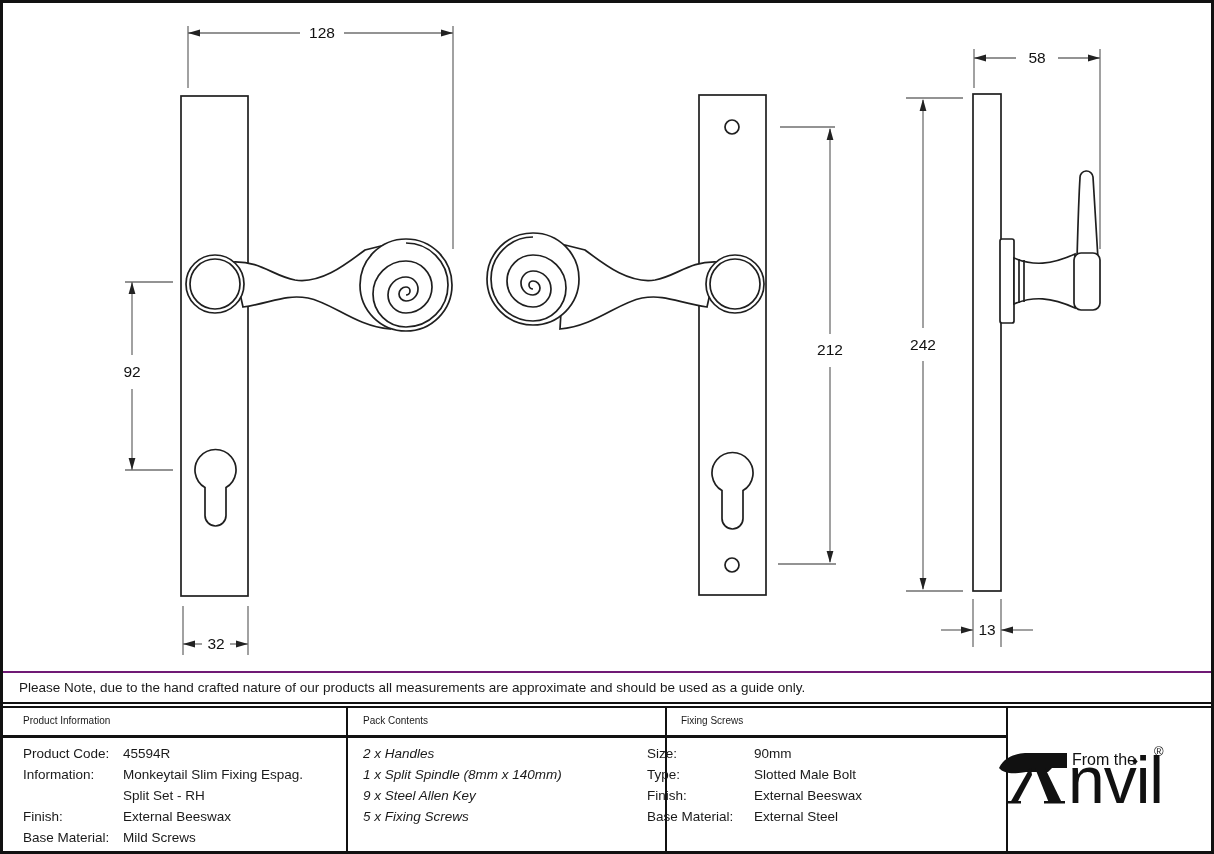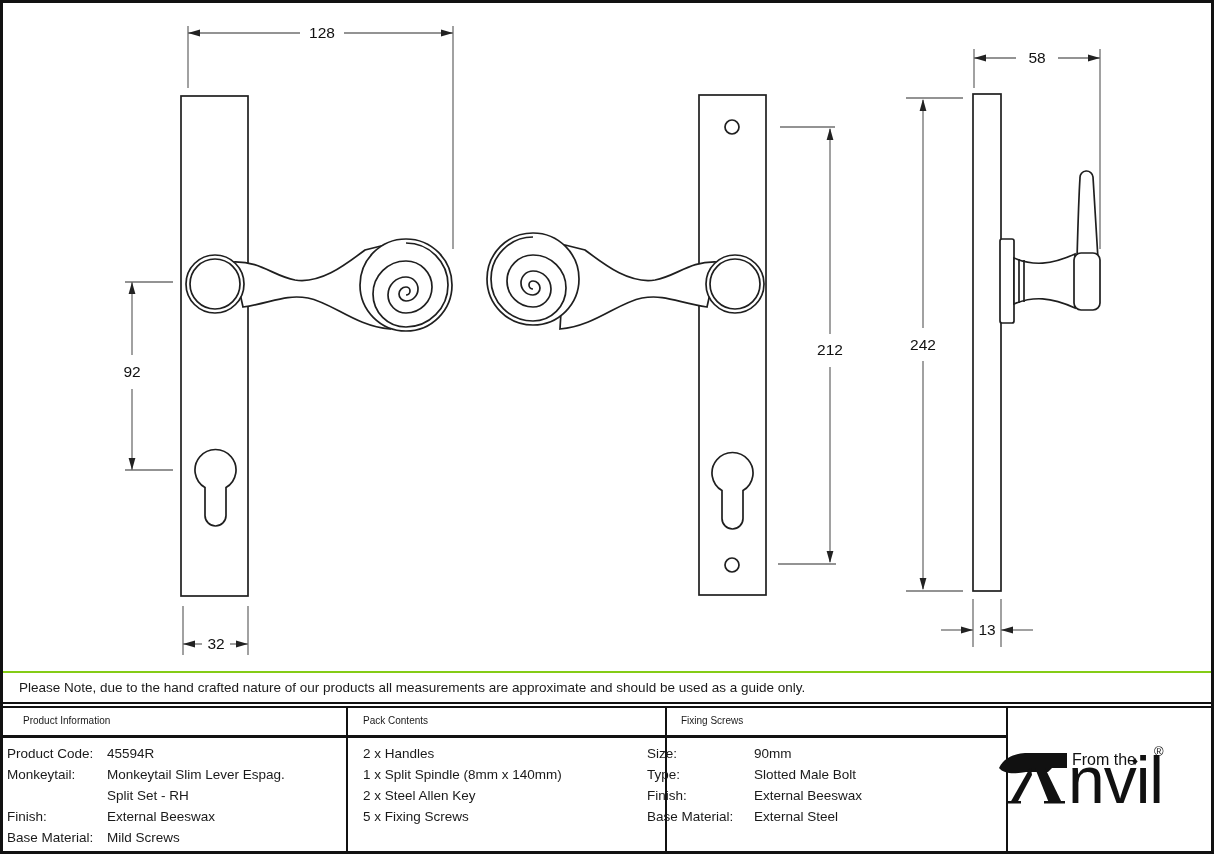--- a/index.html
+++ b/index.html
@@ -5,21 +5,21 @@
   html,body{margin:0;padding:0;background:#e8e8e8;}
   #sheet{
     position:relative;width:1214px;height:854px;background:#ffffff;
     font-family:"Liberation Sans",sans-serif;color:#1a1a1a;overflow:hidden;
     box-sizing:border-box;border:3px solid #111;padding-left:40px;
   }
   svg text{font-family:"Liberation Sans",sans-serif;}
   
   #note-box{
     position:absolute;left:0;top:668px;width:1208px;height:33px;
-    border-top:2px solid #84cc16;border-bottom:2px solid #111;
+    border-top:2px solid #701a75;border-bottom:2px solid #111;
     display:flex;align-items:center;box-sizing:border-box;
   }
   #note-box span{padding-left:16px;font-size:13.5px;}
   
   #spec-table{
     position:absolute;left:0;top:703px;width:1208px;height:145px;
     border-top:2px solid #111;box-sizing:border-box;font-size:13.5px;
   }
   .vline{position:absolute;top:0;bottom:0;width:2px;background:#111;}
   #header-underline{position:absolute;left:0;top:27px;width:1003px;height:3px;background:#111;}
@@ -193,48 +193,48 @@
     <span>Please Note, due to the hand crafted nature of our products all measurements are approximate and should be used as a guide only.</span>
   </div>
 
   <div id="spec-table">
     <div class="vline" style="left:343px;"></div>
     <div class="vline" style="left:662px;"></div>
     <div class="vline" style="left:1003px;"></div>
     <div id="header-underline"></div>
 
     <div class="cell-header" style="left:20px;">Product Information</div>
-    <div class="cell-body" style="left:4px;width:310px;">
+    <div class="cell-body" style="left:20px;width:310px;">
       <div class="kv">
         <span class="k" style="width:100px;">Product Code:</span>
         <span>45594R</span>
       </div>
       <div class="kv">
-        <span class="k" style="width:100px;">Monkeytail:</span>
-        <span>Monkeytail Slim Lever Espag.</span>
+        <span class="k" style="width:100px;">Information:</span>
+        <span>Monkeytail Slim Fixing Espag.</span>
       </div>
       <div class="kv">
         <span class="k" style="width:100px;"></span>
         <span>Split Set - RH</span>
       </div>
       <div class="kv">
         <span class="k" style="width:100px;">Finish:</span>
         <span>External Beeswax</span>
       </div>
       <div class="kv">
         <span class="k" style="width:100px;">Base Material:</span>
         <span>Mild Screws</span>
       </div>
     </div>
 
     <div class="cell-header" style="left:360px;">Pack Contents</div>
-    <div class="cell-body" style="left:360px;width:290px;">
+    <div class="cell-body" style="left:360px;width:290px;font-style:italic;">
       <div>2 x Handles</div>
       <div>1 x Split Spindle (8mm x 140mm)</div>
-      <div>2 x Steel Allen Key</div>
+      <div>9 x Steel Allen Key</div>
       <div>5 x Fixing Screws</div>
     </div>
 
     <div class="cell-header" style="left:678px;">Fixing Screws</div>
     <div class="cell-body" style="left:644px;width:310px;">
       <div class="kv">
         <span class="k" style="width:107px;">Size:</span>
         <span>90mm</span>
       </div>
       <div class="kv">

